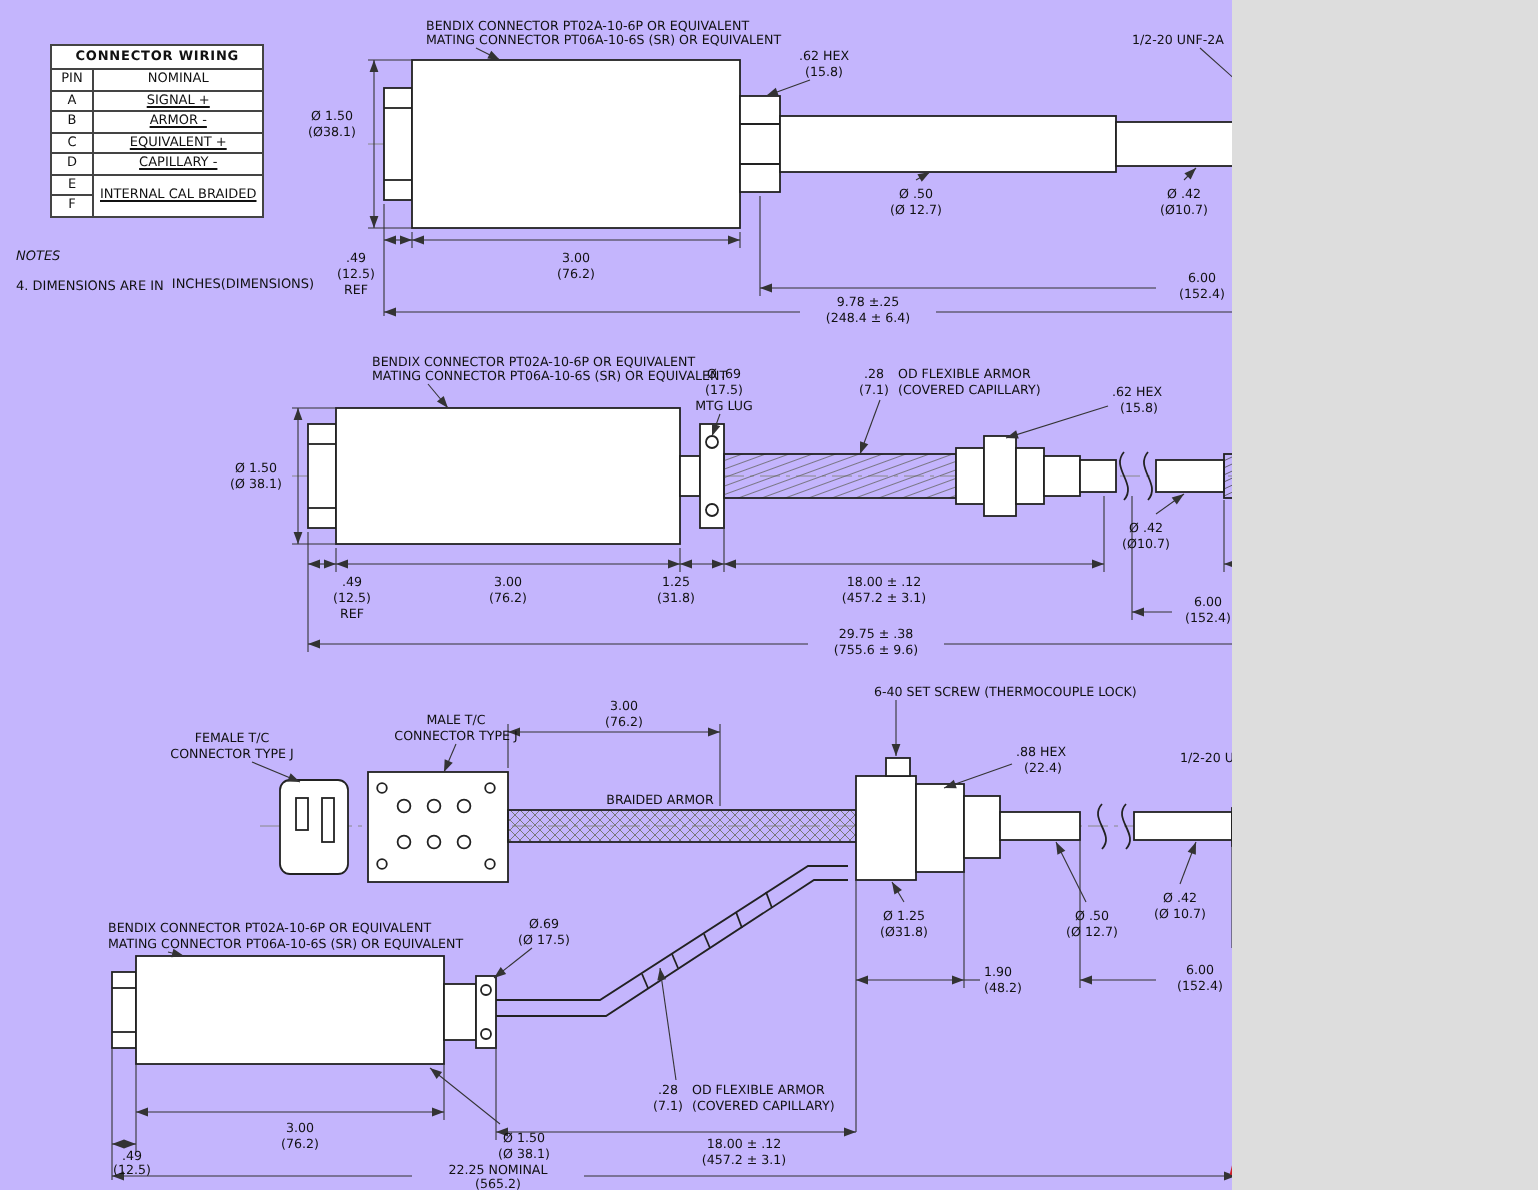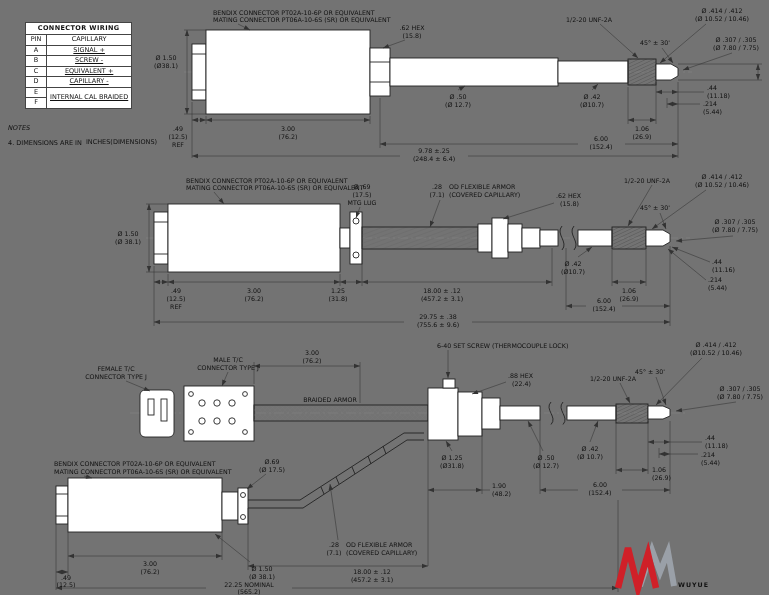--- a/index.html
+++ b/index.html
@@ -1,16 +1,16 @@
 <!DOCTYPE html>
 <html><head>
 <meta charset="utf-8">
 <style>
   html,body{margin:0;padding:0;background:#ddd;}
-  .sheet{position:relative;width:769px;height:595px;background:#737373;overflow:hidden;
+  .sheet{position:relative;width:616px;height:595px;background:#c4b5fd;overflow:hidden;
          font-family:"DejaVu Sans",sans-serif;color:#111;}
   
   .wiring-table{position:absolute;left:25px;top:22px;border-collapse:collapse;
                 font-size:6.5px;line-height:1.15;background:#fff;}
   .wiring-table th,.wiring-table td{border:1px solid #444;padding:1px 3px;text-align:center;
                 font-weight:normal;}
   .wiring-table .tbl-title{font-weight:bold;letter-spacing:.4px;padding:2px 4px;}
   .wiring-table td.fn{text-align:center;min-width:66px;text-decoration:underline;}
   .wiring-table td.pin{min-width:14px;}
   
@@ -38,29 +38,29 @@
 
 <div class="sheet">
 
   <table class="wiring-table">
     <tbody>
         <tr>
           <th class="tbl-title" colspan="2">CONNECTOR WIRING</th>
         </tr>
     <tr>
       <th>PIN</th>
-      <th>CAPILLARY</th>
+      <th>NOMINAL</th>
     </tr>
     <tr>
       <td class="pin">A</td>
       <td class="fn">SIGNAL +</td>
         </tr>
     <tr>
       <td class="pin">B</td>
-      <td class="fn">SCREW -</td>
+      <td class="fn">ARMOR -</td>
         </tr>
     <tr>
       <td class="pin">C</td>
       <td class="fn">EQUIVALENT +</td>
         </tr>
     <tr>
       <td class="pin">D</td>
       <td class="fn">CAPILLARY -</td>
         </tr>
     <tr>

